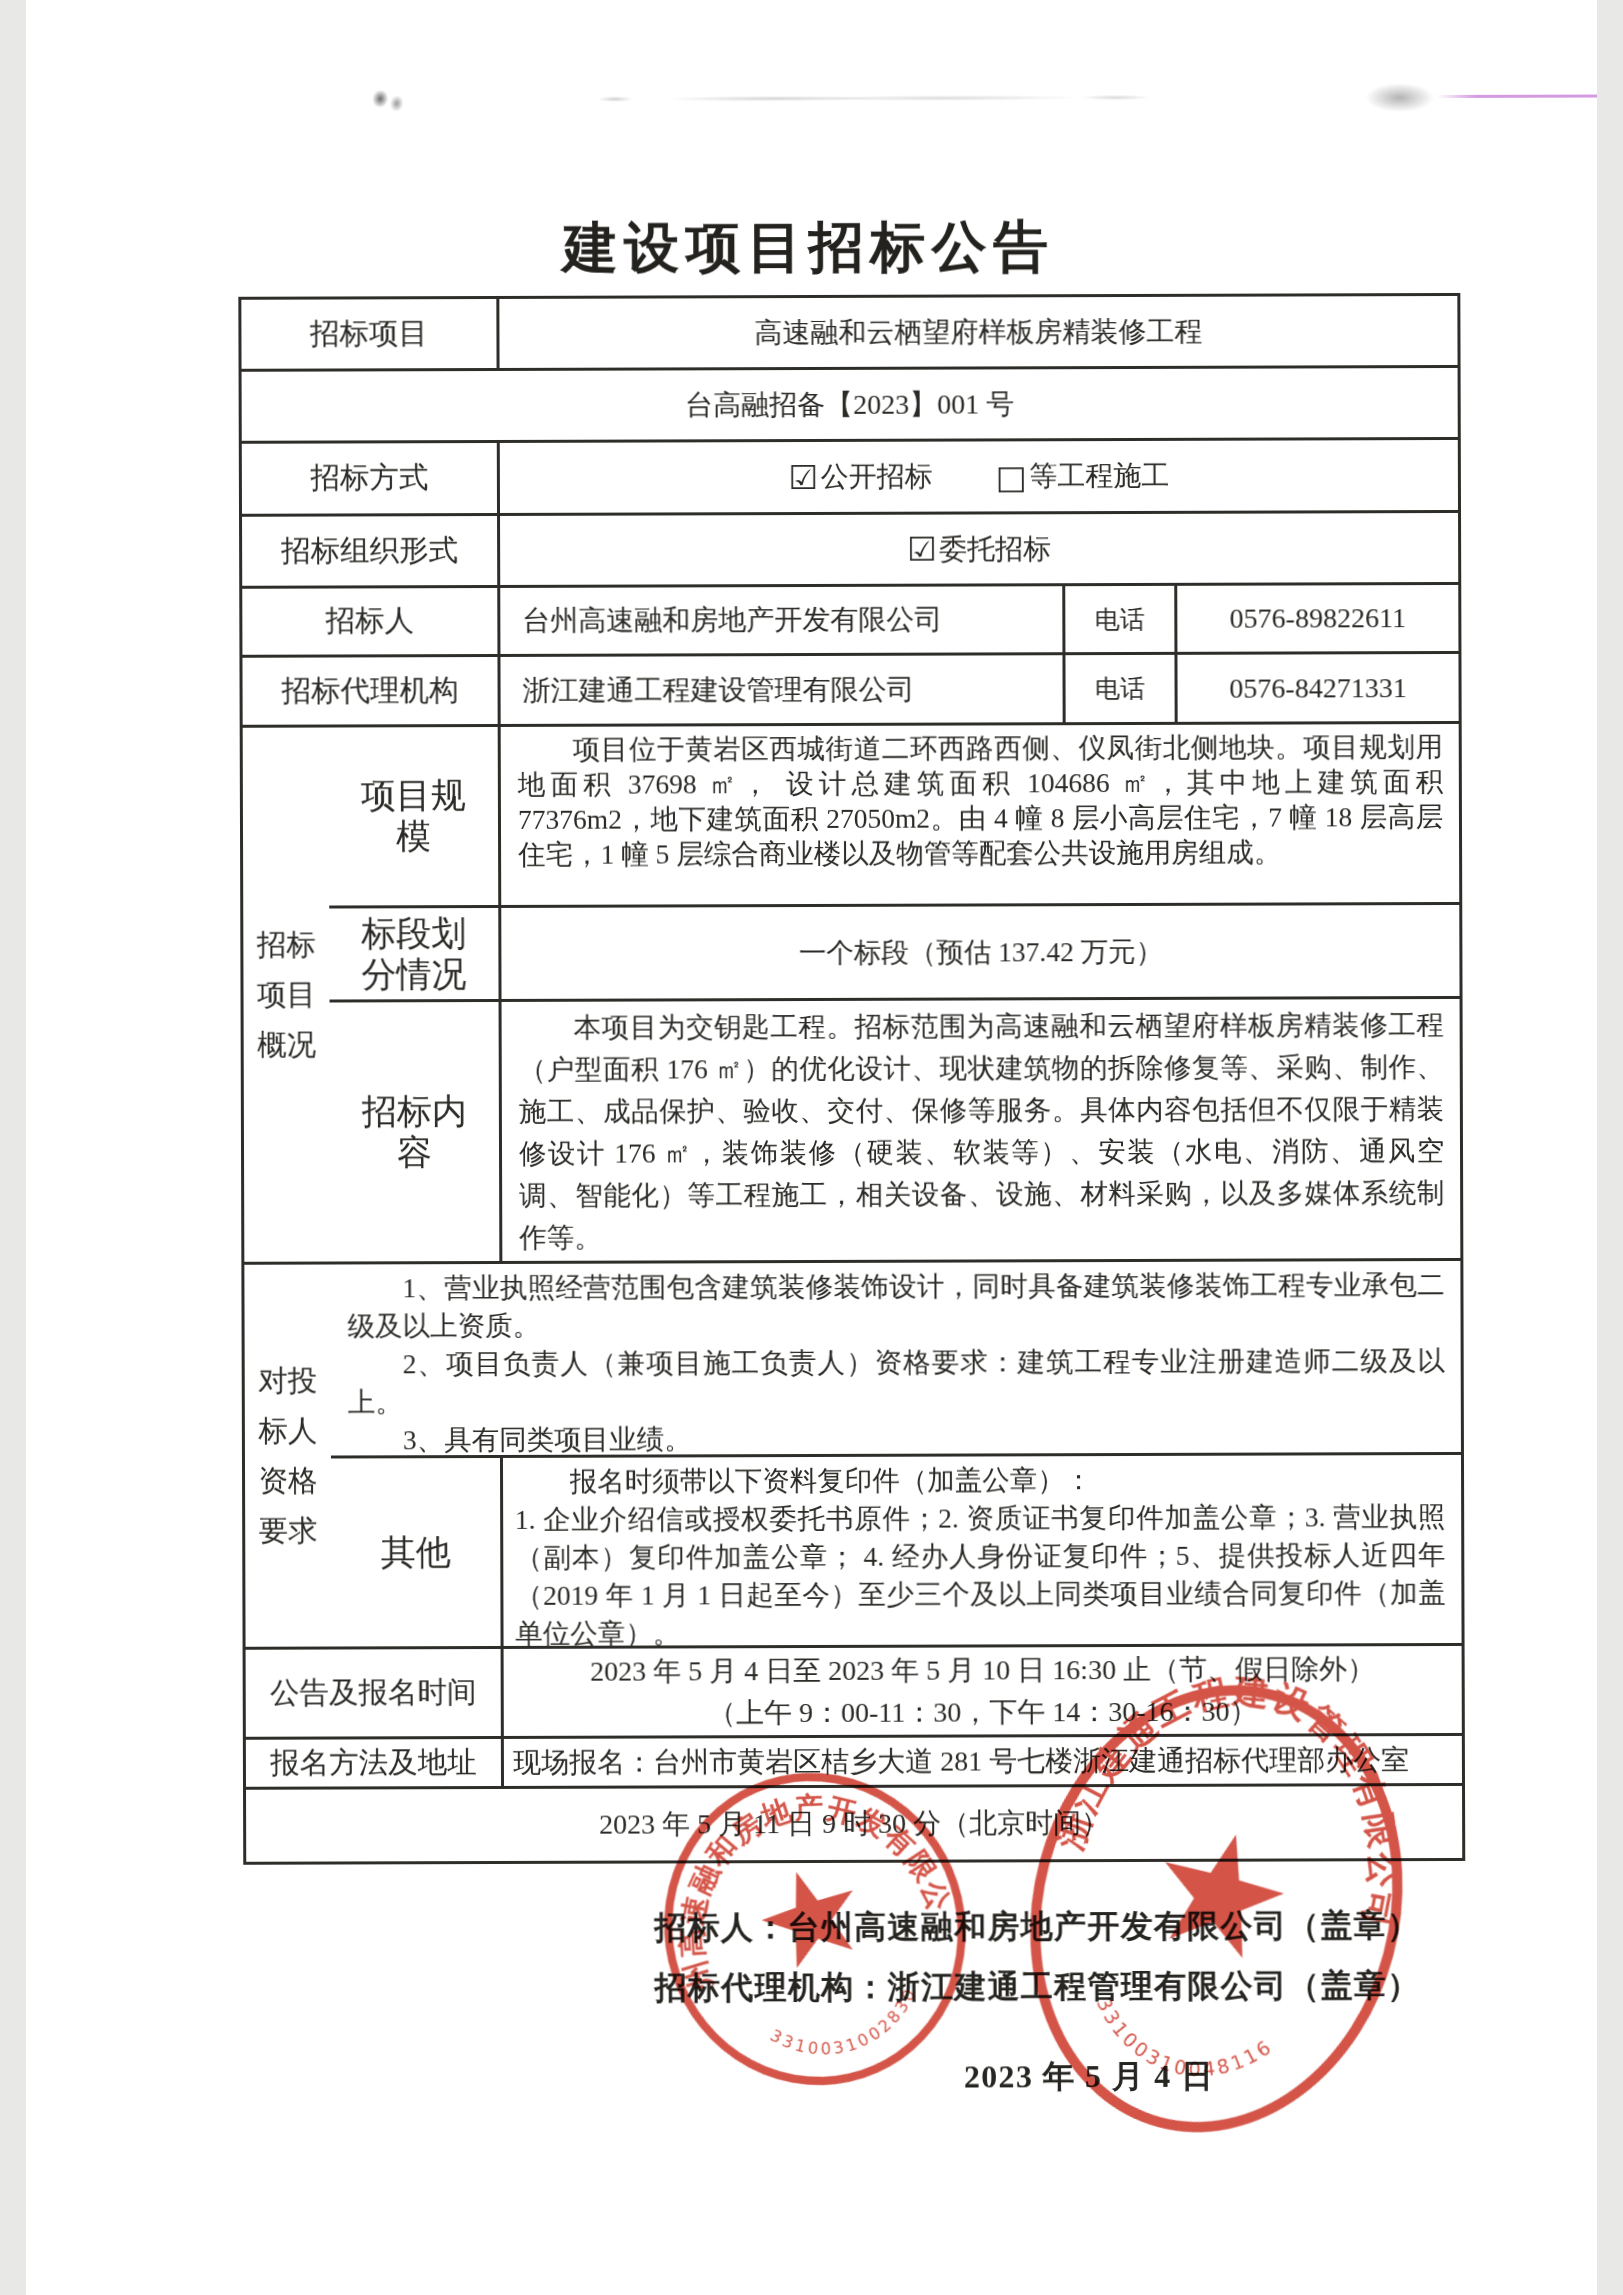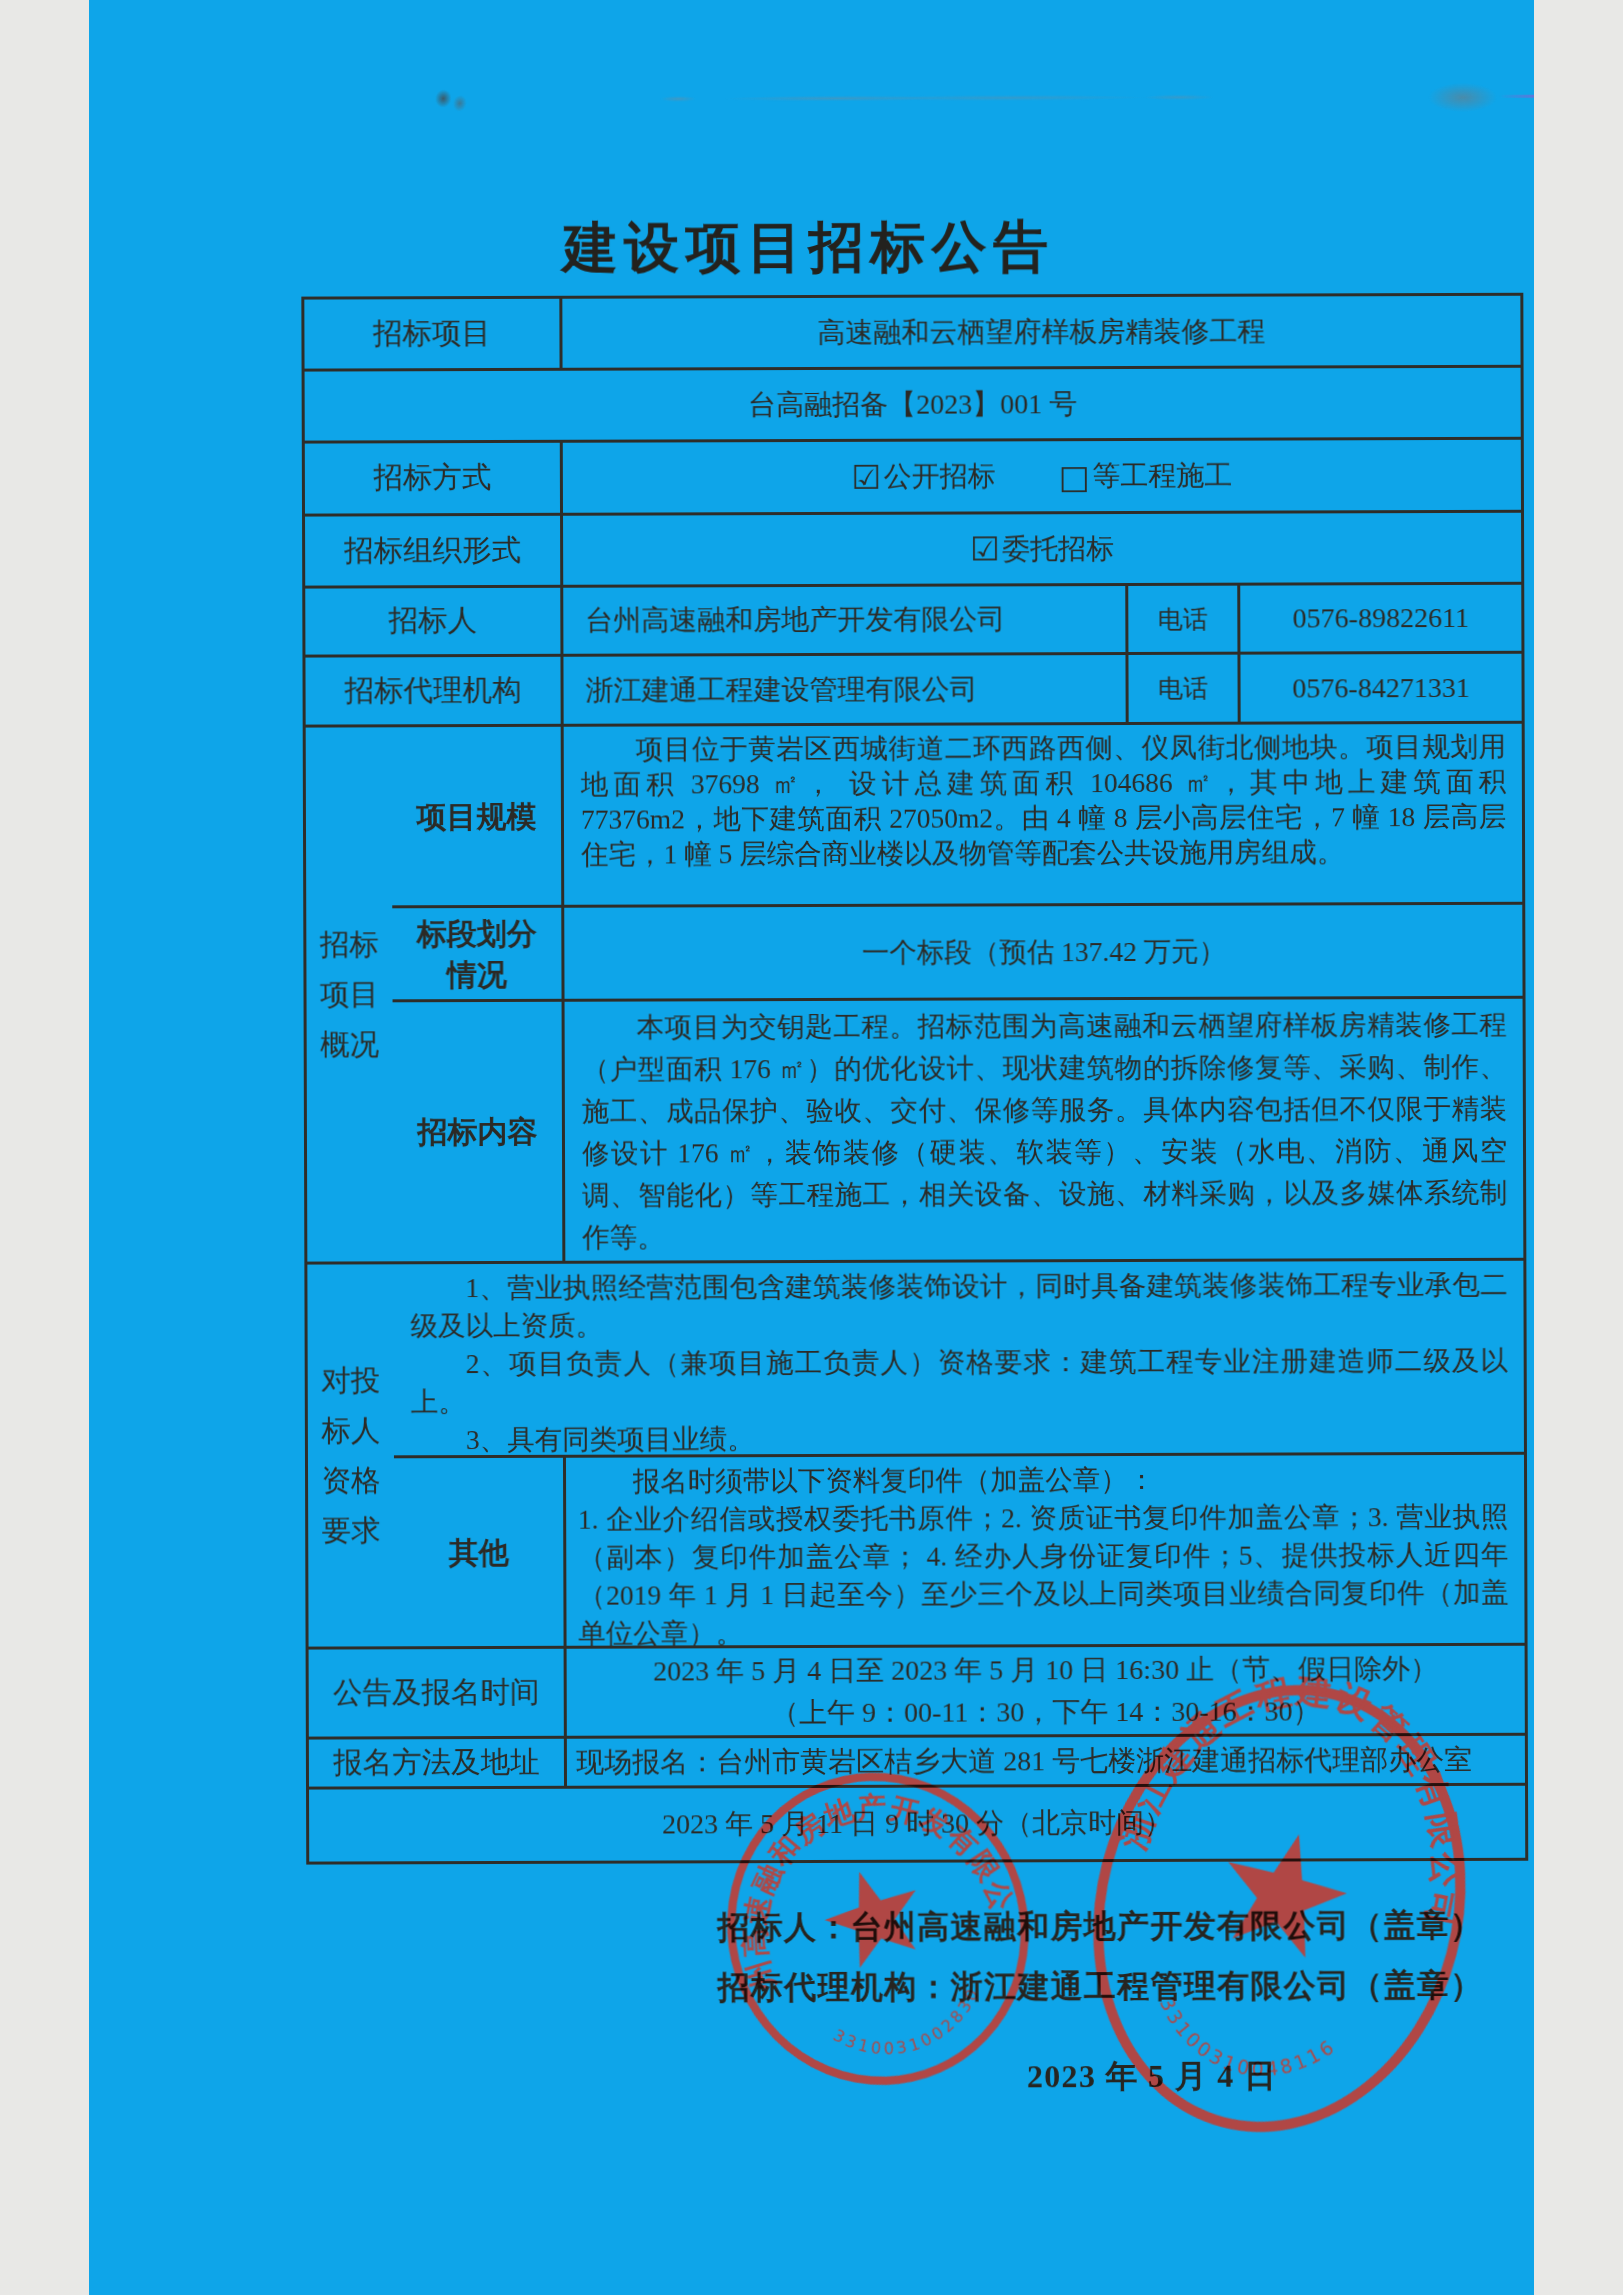--- a/index.html
+++ b/index.html
@@ -1,20 +1,20 @@
 <!DOCTYPE html>
 <html style="font-size:10.5px"><head>
 <meta charset="utf-8">
 <style>
   html,body{margin:0;padding:0;background:#e8e8e6;}
   #page{
     position:relative;
-    width:1445px;height:2295px;
+    width:1571px;height:2295px;
     margin:0 auto;
-    background:#0ea5e9;
+    background:#ffffff;
     overflow:hidden;
     font-family:"Liberation Serif","DejaVu Serif",serif;
     color:#2b2a26;
   }
   #sheet{position:absolute;inset:0;transform:rotate(-0.18deg);}
 
   
   .doc-title{
     position:absolute;left:0;right:0;top:211px;
     text-align:center;
@@ -37,21 +37,21 @@
   .lab{flex:0 0 255px;font-size:29.5px;text-align:left;line-height:1.35;}
   .val{flex:1;text-align:center;}
   .val-left{flex:1;justify-content:flex-start;padding-left:22px;}
   .tel-lab{flex:0 0 112px;font-size:25px;font-family:Liberation Serif, serif;}
   .tel-val{flex:0 0 284px;}
   .h105{height:69px}.h110{height:72px}.h112{height:73px}.h107{height:70px}
   .h137{height:90px}.h76{height:50px}.h115{height:75px}
 
   .vlab{flex:0 0 86px;}
   .vlab-text{width:63px;word-break:break-all;text-align:center;font-size:29.5px;line-height:50px;}
-  .sublab{flex:0 0 169px;font-size:30px;font-weight:bold;}
+  .sublab{flex:0 0 169px;font-size:35px;}
   .sublab-text{width:124px;text-align:center;line-height:41px;}
   .section-body{flex:1;display:flex;flex-direction:column;}
   .subrow{display:flex;box-sizing:border-box;}
   .subrow + .subrow{border-top:3.3px solid #2e2d29;}
   .sh275{height:178px}.sh145{height:94px}.sh404{height:262px}.sh296{height:191px}
 
   .para{
     flex:1;display:block;align-self:stretch;
     padding:5.2px 15.7px 3.9px 17px;
     text-align:justify;text-justify:inter-ideograph;

